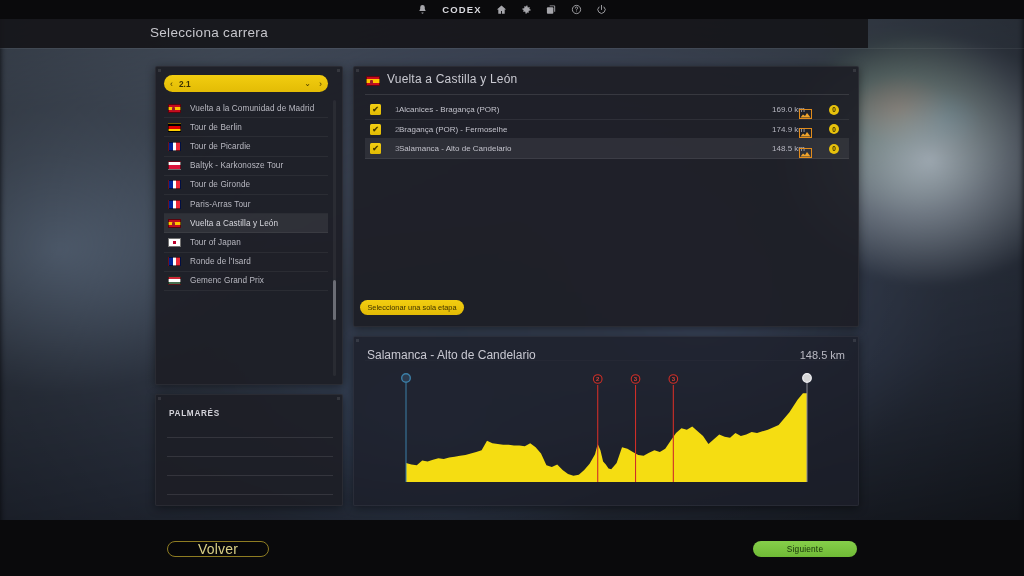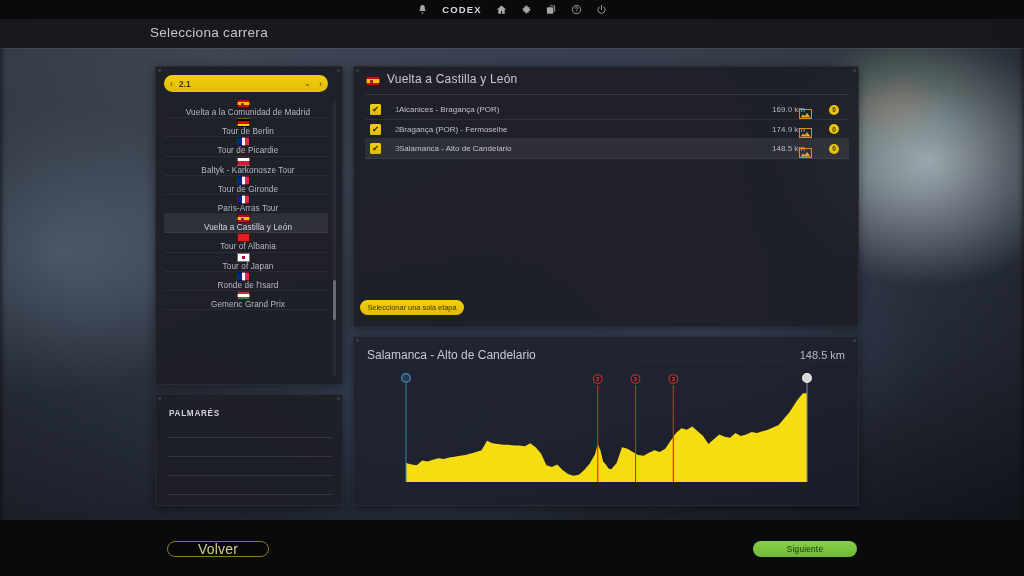--- a/index.html
+++ b/index.html
@@ -35,21 +35,21 @@
     background:#0a0a0c;
     display:flex; align-items:center; justify-content:center; gap:14px;
     z-index:40;
   }
   #codexbar .ci { color:#c9c9cf; opacity:.82; display:flex; align-items:center; }
   #codexbar .ctext {
     color:#d9d9de; font-size:9.5px; letter-spacing:1.1px; font-weight:bold;
   }
   
   #header {
-    position:absolute; left:0; top:19px; width:1024px; height:29px;
+    position:absolute; left:0; top:19px; width:868px; height:29px;
     background:rgba(22,22,26,.93);
     z-index:35;
   }
   #header .title {
     position:absolute; left:150px; top:6px;
     color:#c6c6cc; font-size:13.5px; letter-spacing:.3px;
   }
   #headerline {
     position:absolute; left:0; top:48px; width:1024px; height:1px;
     background:rgba(255,255,255,.06); z-index:35;
@@ -100,21 +100,21 @@
   #catsel .arrow { color:#4a3d00; font-size:9px; padding:0 6px; }
   #catsel .val { color:#3d3200; font-size:8.3px; font-weight:bold; flex:1; }
   #catsel .chev { color:#4a3d00; font-size:8px; padding-right:2px;}
   #racelist {
     position:absolute; left:8px; top:32px; width:164px; height:278px;
     overflow:hidden;
   }
   .race-row {
     height:19.2px; display:flex; align-items:center;
     border-bottom:1px solid rgba(255,255,255,.055);
-    cursor:pointer; padding-left:4px;flex-direction:column;
+    cursor:pointer; padding-left:4px;
   }
   .race-row.sel { background:rgba(255,255,255,.075); }
   .flag {
     width:13px; height:9px; margin-right:9px; flex:none;
     border:1px solid rgba(0,0,0,.55);
     background-size:100% 100%;
   }
   .race-name { color:#b9b9c2; font-size:8.2px; letter-spacing:.1px;}
   .race-row.sel .race-name { color:#d8d8df; }
   #scrollbar {
@@ -280,24 +280,20 @@
       </div>
       <div class="race-row">
         <span class="flag" style="background: linear-gradient(90deg, rgb(0, 35, 149) 0px, rgb(0, 35, 149) 33%, rgb(255, 255, 255) 33%, rgb(255, 255, 255) 66%, rgb(237, 41, 57) 66%, rgb(237, 41, 57) 100%);"></span>
         <span class="race-name">Paris-Arras Tour</span>
       </div>
       <div class="race-row sel">
         <span class="flag" style="background: linear-gradient(rgb(198, 11, 30) 0px, rgb(198, 11, 30) 25%, rgb(255, 196, 0) 25%, rgb(255, 196, 0) 75%, rgb(198, 11, 30) 75%, rgb(198, 11, 30) 100%); position: relative;">
           <span style="position: absolute; left: 3px; top: 2.5px; width: 3px; height: 4px; background: rgb(155, 28, 43); border-radius: 1px;"></span>
         </span>
         <span class="race-name">Vuelta a Castilla y León</span>
-      </div>
-      <div class="race-row">
-        <span class="flag" style="background: linear-gradient(rgb(228, 30, 32) 0px, rgb(228, 30, 32) 100%);"></span>
-        <span class="race-name">Tour of Albania</span>
       </div>
       <div class="race-row">
         <span class="flag" style="background: radial-gradient(circle, rgb(188, 0, 45) 0px, rgb(188, 0, 45) 28%, rgb(255, 255, 255) 29%, rgb(255, 255, 255) 100%);"></span>
         <span class="race-name">Tour of Japan</span>
       </div>
       <div class="race-row">
         <span class="flag" style="background: linear-gradient(90deg, rgb(0, 35, 149) 0px, rgb(0, 35, 149) 33%, rgb(255, 255, 255) 33%, rgb(255, 255, 255) 66%, rgb(237, 41, 57) 66%, rgb(237, 41, 57) 100%);"></span>
         <span class="race-name">Ronde de l'Isard</span>
       </div>
       <div class="race-row">

